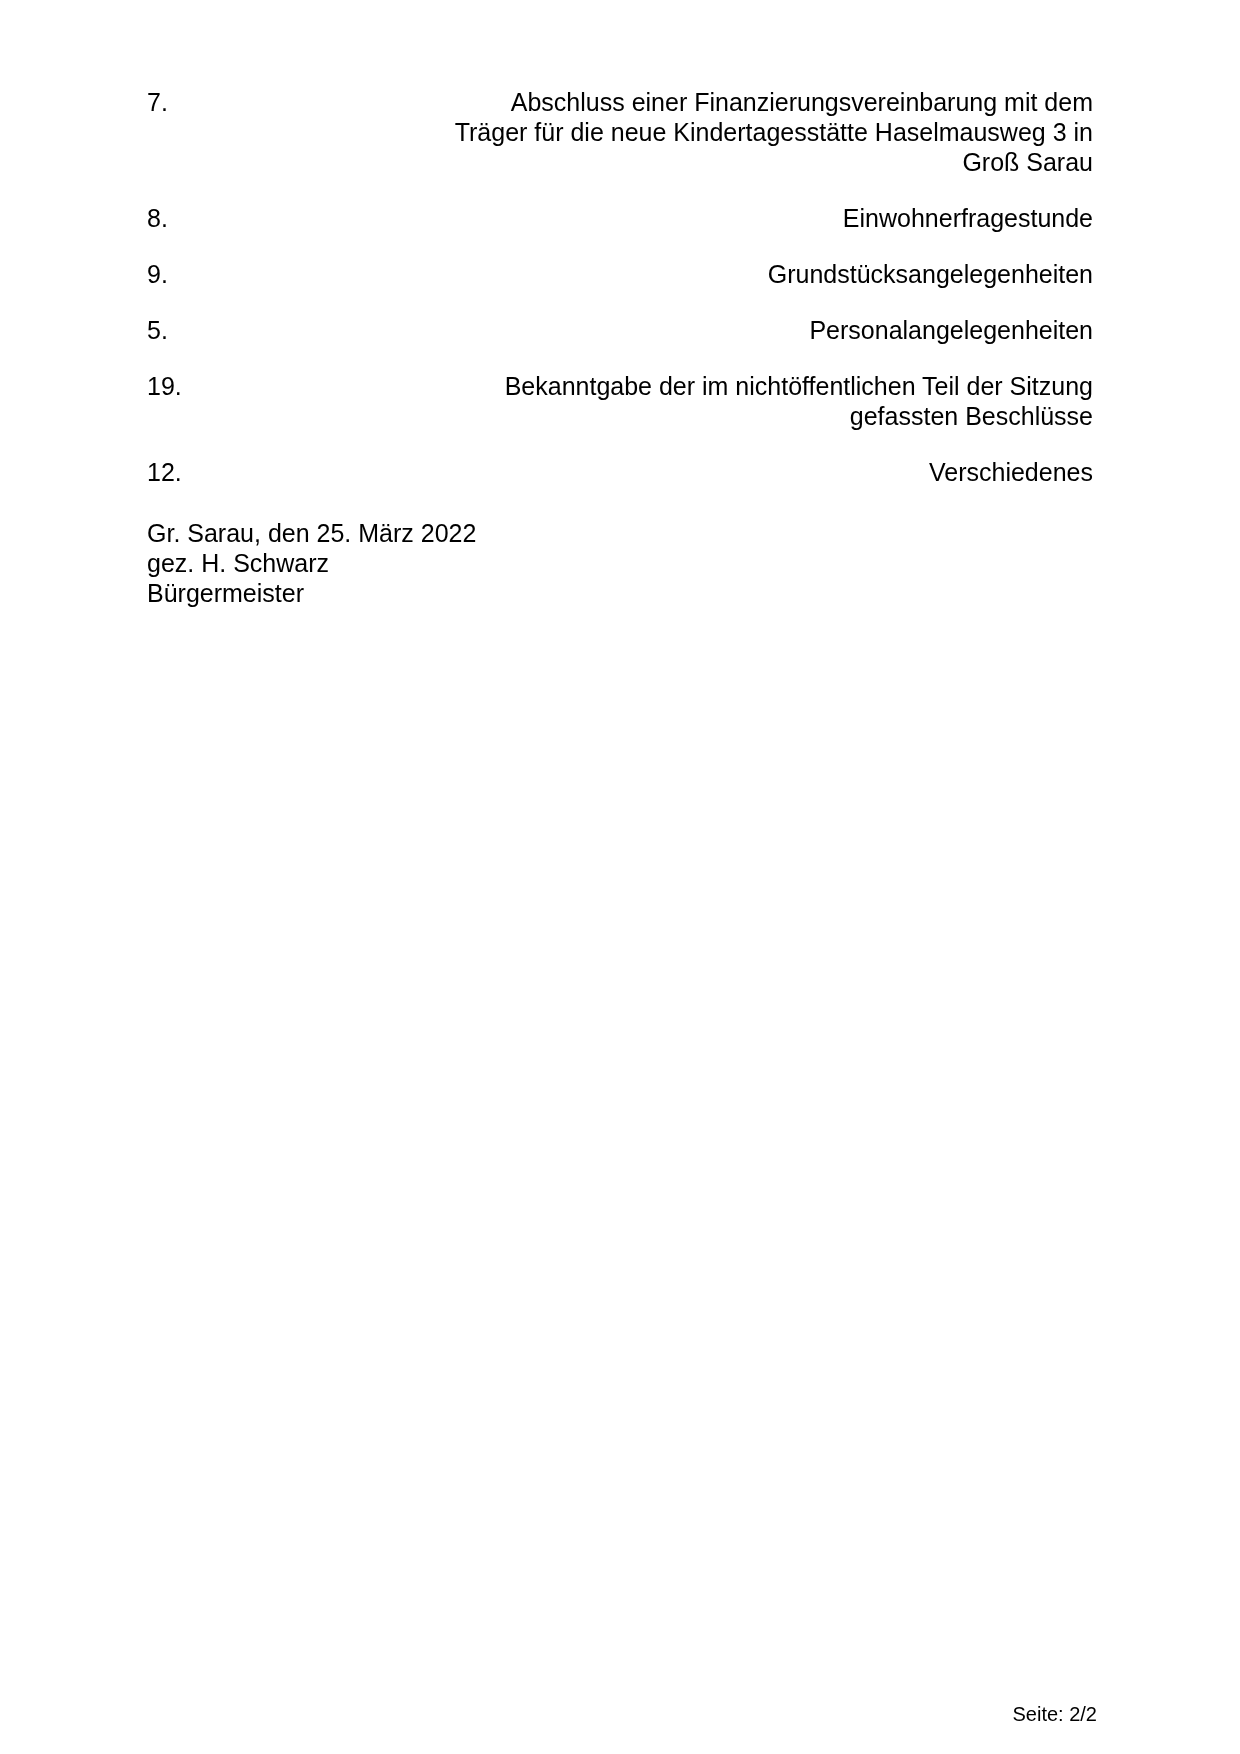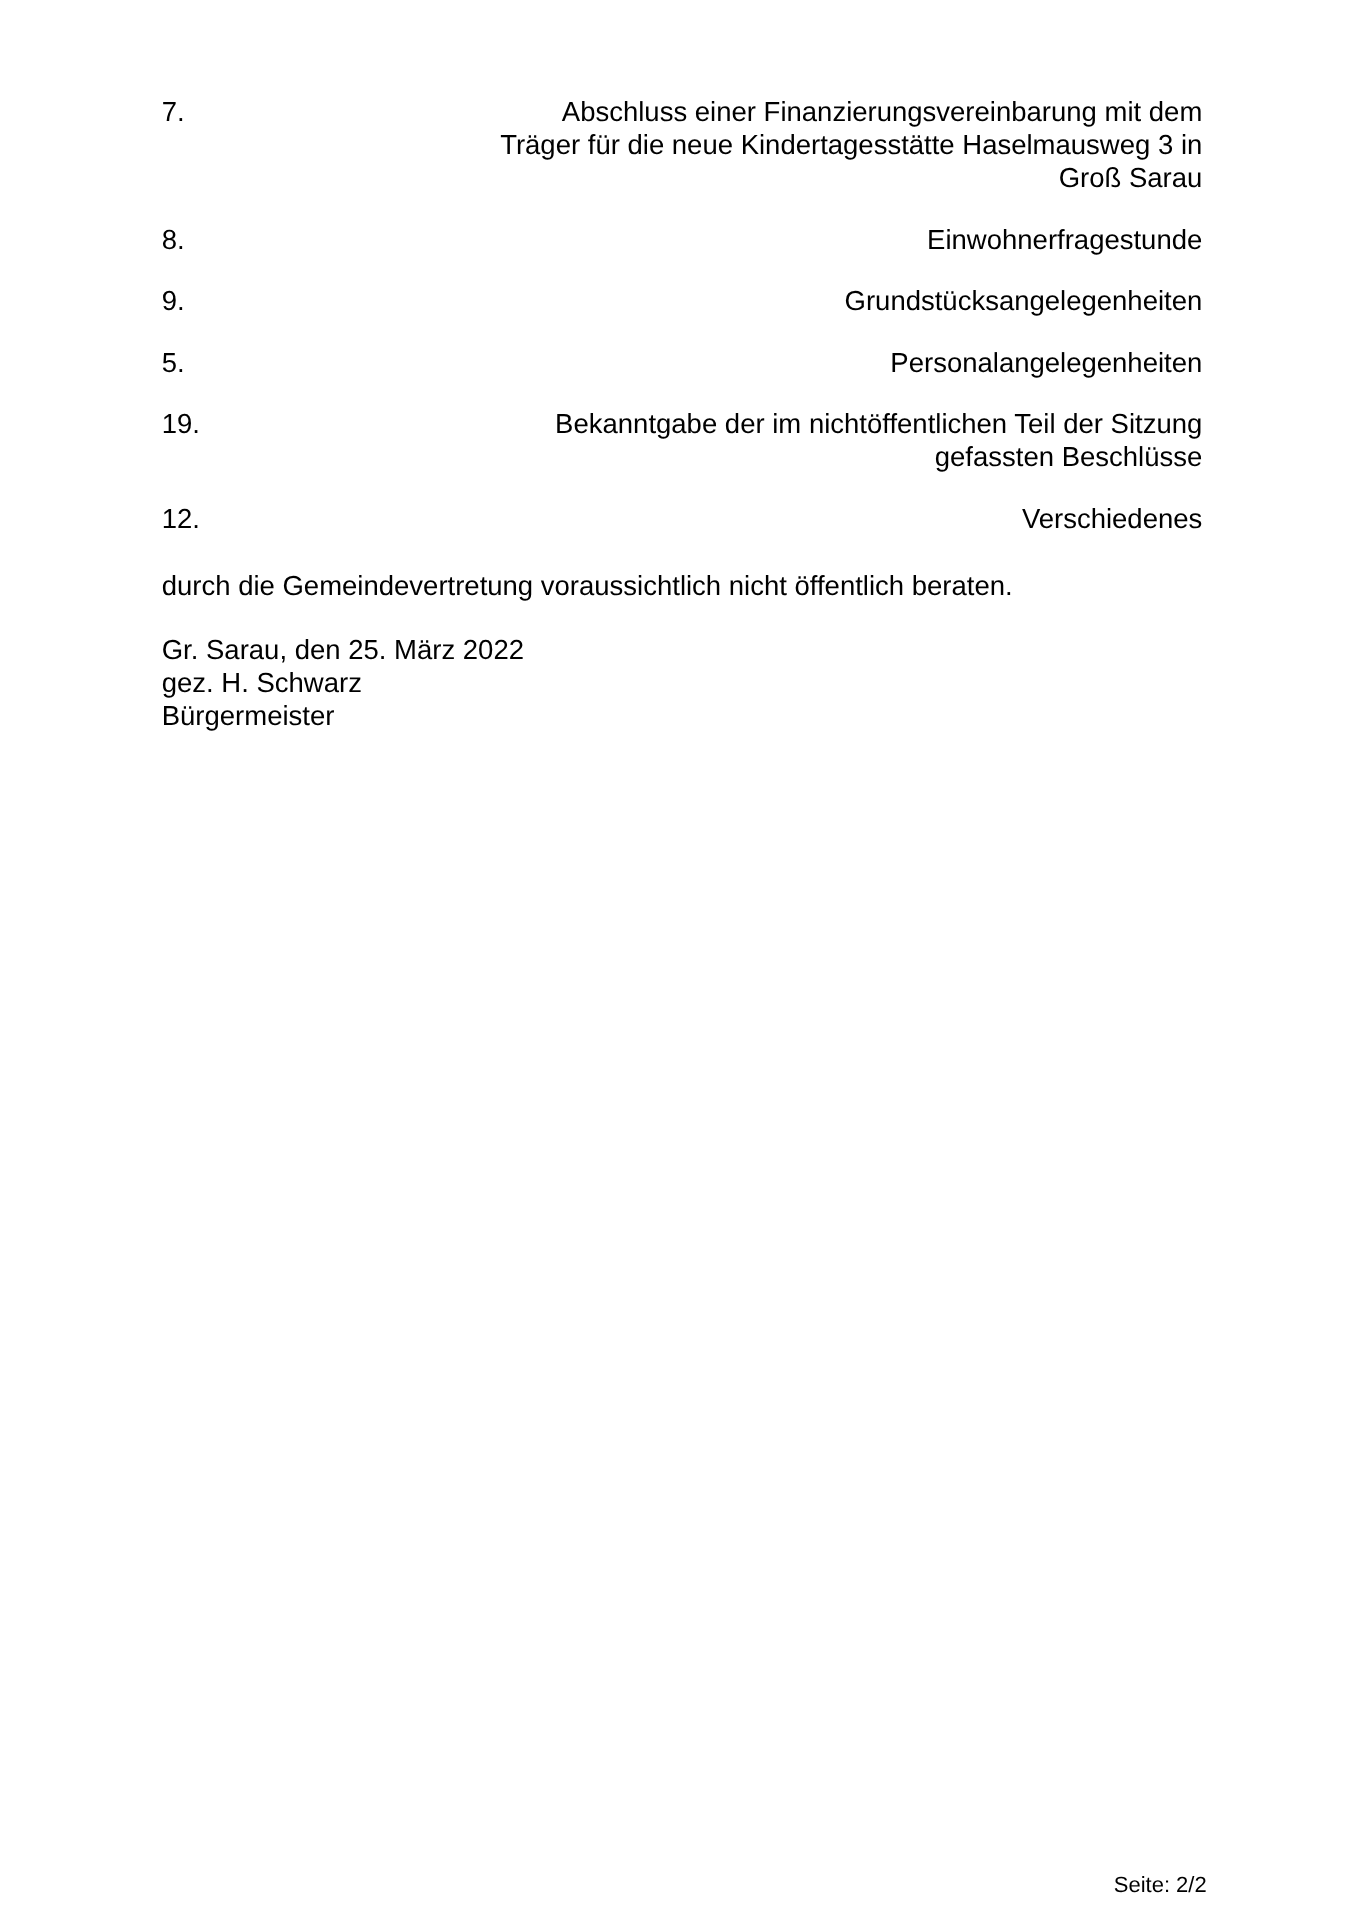--- a/index.html
+++ b/index.html
@@ -98,21 +98,20 @@
 
     <div class="agenda-item">
       <div class="agenda-item-number">12.</div>
       <div class="agenda-item-text">
           <div>Verschiedenes</div>
         </div>
     </div>
   </div>
 
   <div class="note">
-    <div>durch die Gemeindevertretung voraussichtlich nicht öffentlich beraten.</div>
   </div>
 
   <div class="signature">
     <div>Gr. Sarau, den 25. März 2022</div>
     <div>gez. H. Schwarz</div>
     <div>Bürgermeister</div>
   </div>
 
   <div class="page-footer">Seite: 2/2</div>
 

